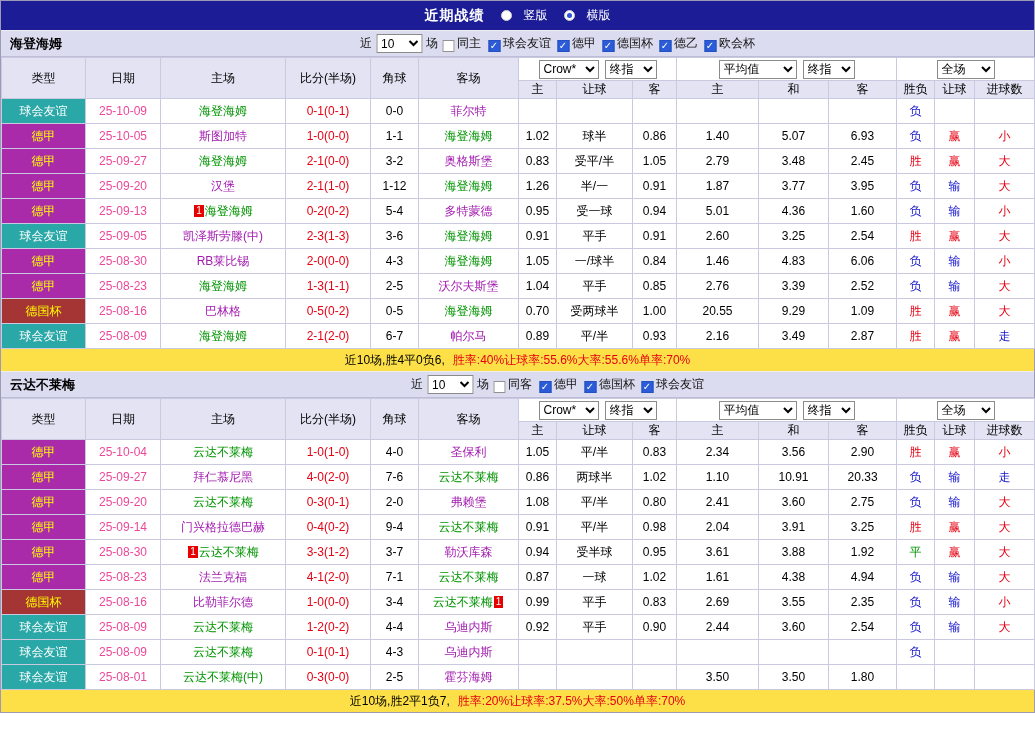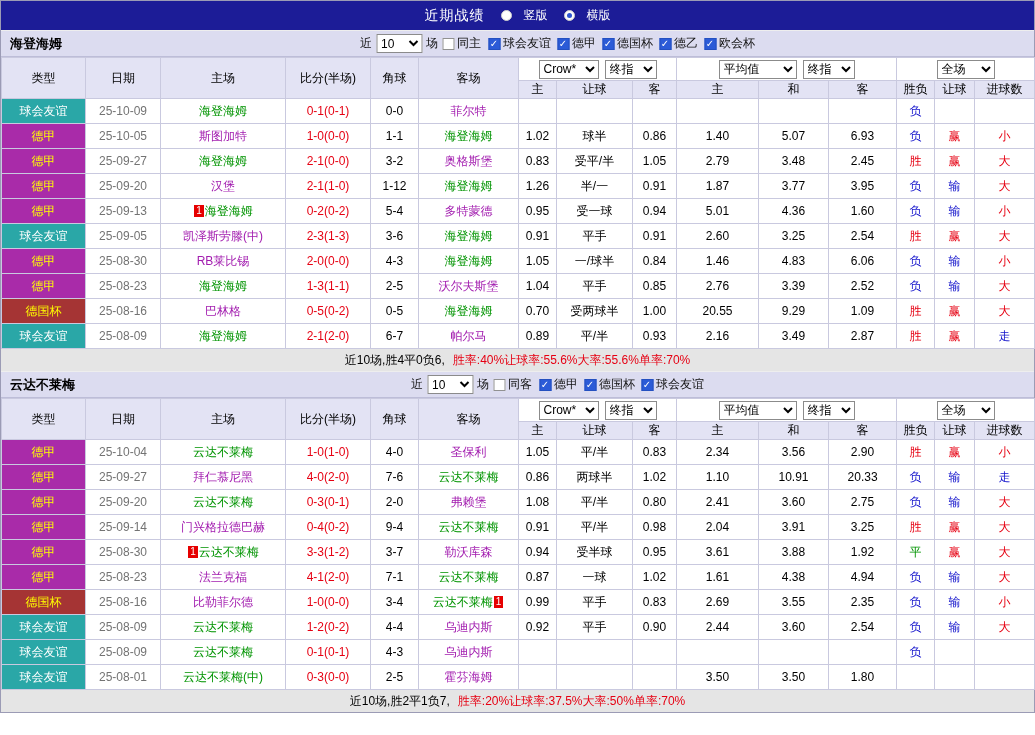--- a/index.html
+++ b/index.html
@@ -1,50 +1,50 @@
 <!DOCTYPE html>
 <html><head>
 <meta charset="utf-8">
 <style>
   *{box-sizing:border-box}
   body{margin:0;font-family:"Liberation Sans","DejaVu Sans",sans-serif;background:#fff}
   .page{width:1035px;border:1px solid #9b9bb5}
   .title-bar{height:29px;background:#1c1c97;display:flex;align-items:center;justify-content:center;color:#fff}
-  .page-title{font-size:14px;font-weight:normal;letter-spacing:1px}
+  .page-title{font-size:14px;font-weight:bold;letter-spacing:1px}
   .radio{display:inline-flex;align-items:center;gap:12px;margin-left:16px;font-size:12px;cursor:pointer}
   .dot{width:11px;height:11px;border-radius:50%;background:#fdfdfd;border:1px solid #cfcfcf;position:relative;display:inline-block}
   .dot.on::after{content:"";position:absolute;left:2px;top:2px;width:5px;height:5px;border-radius:50%;background:#2d55cf}
   .section-bar{height:27px;background:#dcdcf0;border-bottom:1px solid #bdbdd8;border-top:1px solid #eee;display:flex;align-items:center;position:relative;font-size:13px}
   .team-name{font-weight:bold;margin-left:9px;color:#000}
   .filters{position:absolute;left:calc(50% + 40px);transform:translateX(-50%);display:flex;align-items:center;gap:4px;font-size:12px;color:#111;white-space:nowrap}
   select.hsel{font-size:12px;height:19px;border:1px solid #8b8b8b;background:#fff;padding:0}
-  .chk{display:inline-flex;align-items:center;gap:3px;cursor:pointer}
+  .chk{display:inline-flex;align-items:flex-end;gap:3px;cursor:pointer}
   .box{width:12px;height:12px;border:1px solid #919191;background:#fff;display:inline-flex;align-items:center;justify-content:center;font-size:10px;line-height:1;color:#fff;flex:none}
   .box.on{background:#2b5bd7;border-color:#2450c0}
   .league-list{display:inline-flex;gap:6px;margin-left:3px}
   table.grid{width:100%;border-collapse:collapse;table-layout:fixed;text-align:center;font-size:12px}
   .grid th,.grid td{border:1px solid #c9c9df;padding:0;white-space:nowrap;overflow:hidden}
   .grid thead th{background:#e3e3f4;font-weight:normal;color:#000}
   .grid thead .selcell{background:#fff}
   .hrow1 th{height:23px}
   .hrow2 th{height:16px}
   .selcell .hsel{margin:0 3px}
   .grid td{height:25px;color:#000;background:#fff}
   td.type.friendly{background:#2aa7a7;color:#ffffff}
   td.type.league{background:#a92ba9;color:#ffff00}
   td.type.cup{background:#a53434;color:#ffff00}
-  td.date{color:#737373}
+  td.date{color:#ec4899}
   .tname{cursor:pointer;color:#a21caf}
   .tname.self{color:#009400}
   td.score{color:#e60012;cursor:pointer}
   .b1{display:inline-block;background:#e60000;color:#fff;font-size:10px;line-height:12px;padding:0 2px;margin:0 1px;vertical-align:1px}
   td.res.c-red{color:#e60012}
   td.res.c-blue{color:#1414cc}
   td.res.c-green{color:#009400}
-  .summary{height:22px;display:flex;align-items:center;justify-content:center;gap:8px;font-size:12px;background:#e5e5e5}
+  .summary{height:22px;display:flex;align-items:center;justify-content:center;gap:8px;font-size:12px;background:#fde047}
   .sum-rec{color:#000}
   .sum-stats{display:inline-flex;}
   .stat{color:#e60012}
 </style>
 </head>
 <body>
 
 <div class="page">
   <div class="title-bar">
     <span class="page-title">近期战绩</span>

